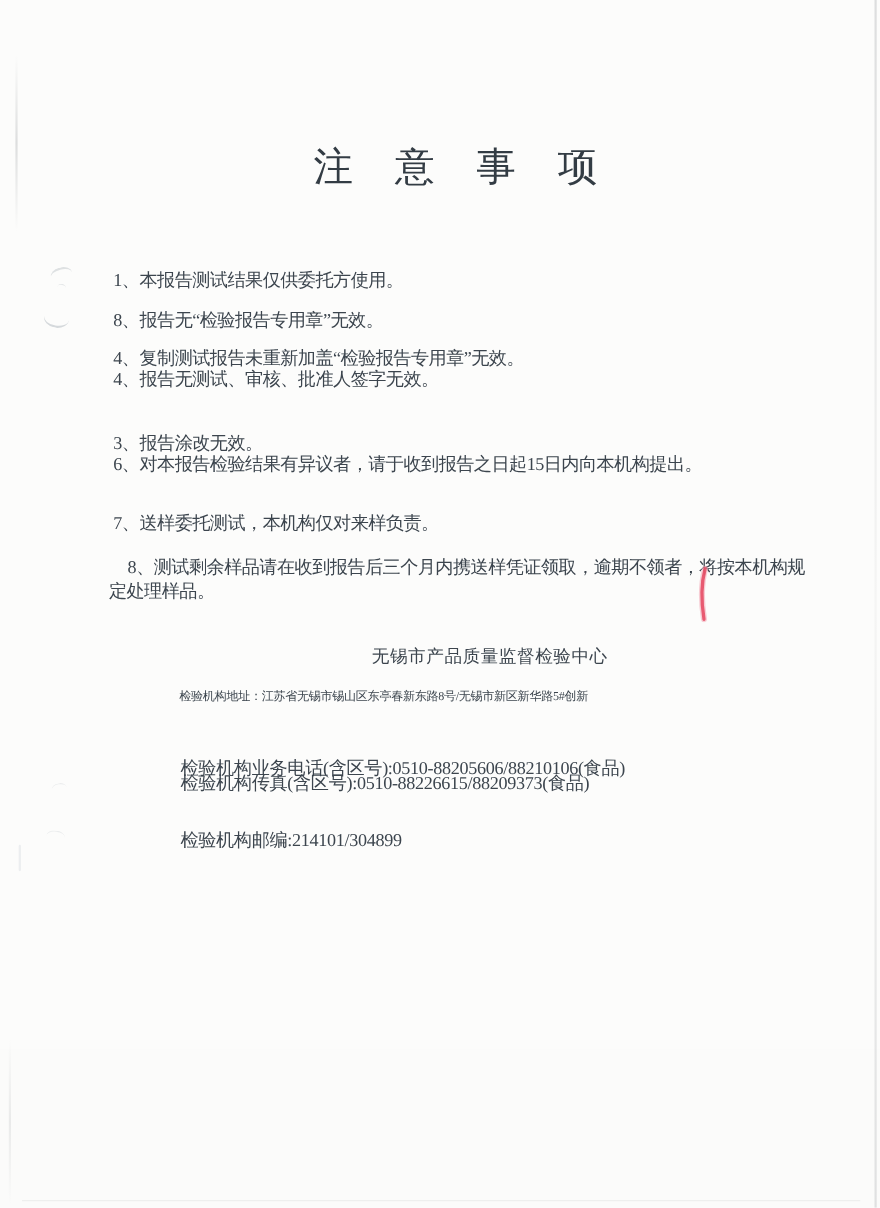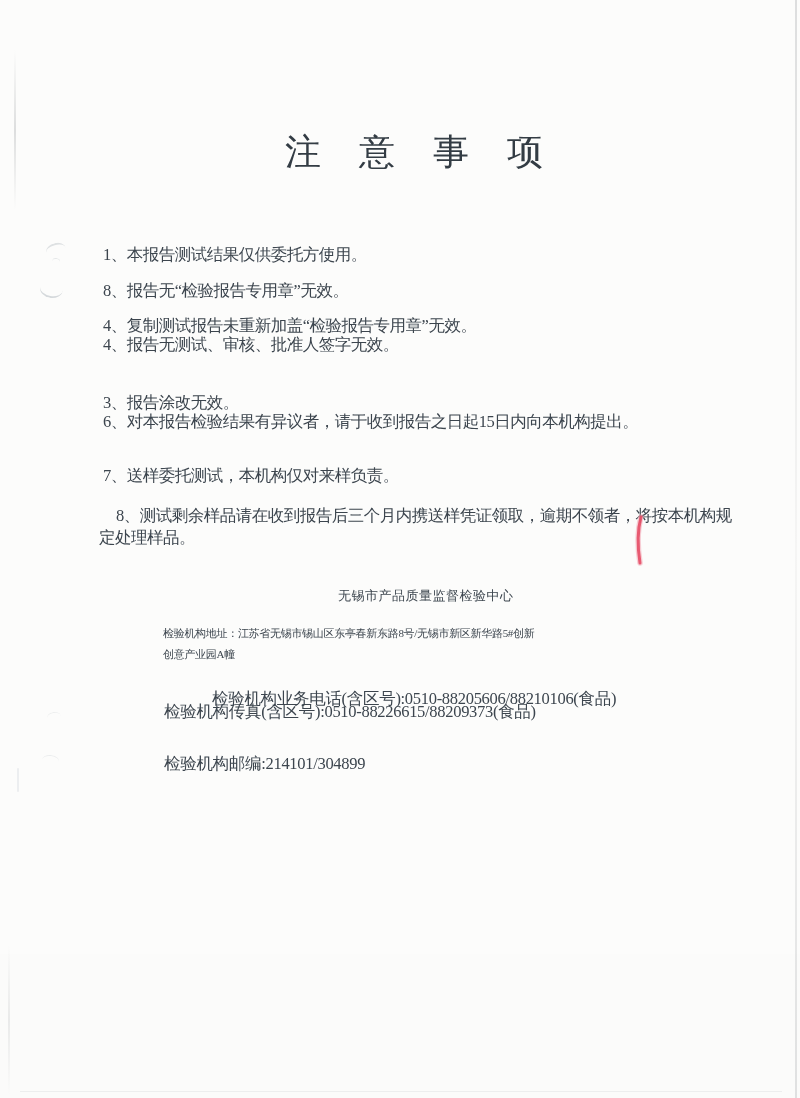--- a/index.html
+++ b/index.html
@@ -35,32 +35,32 @@
   .note-5{top:393px;}
   .note-6{top:412px;}
   .note-7{top:466px;}
   .note-8{
     top:505px;left:87px;width:640px;
     white-space:normal;text-indent:17px;line-height:22px;margin-left:12px;
   }
   
   .org-name{
     position:absolute;left:338px;top:587px;
-    font-size:13px;letter-spacing:0.5px;white-space:nowrap;
+    font-size:16px;letter-spacing:0.5px;white-space:nowrap;
     color:#3c454e;
   }
   .addr{
     position:absolute;left:163px;top:623px;width:575px;
     font-size:11px;line-height:21px;letter-spacing:-0.3px;
   }
   .contact{
     position:absolute;left:164px;
     font-size:16.5px;letter-spacing:-0.3px;white-space:nowrap;
   }
-  .phone{top:688px;margin-left:48px;}
+  .phone{top:688px;}
   .fax{top:701px;}
   .postal{top:753px;}
   .email{top:788px;}
   
   .red-mark{position:absolute;left:630px;top:514px;width:20px;height:52px;}
   
   .smudge{position:absolute;border-radius:50%;}
   .sm1{left:46px;top:243px;width:20px;height:12px;border-top:2px solid #9aa4ac;opacity:.30;transform:rotate(-14deg);}
   .sm2{left:52px;top:258px;width:8px;height:6px;border-top:1.5px solid #a5aeb5;opacity:.25;transform:rotate(8deg);}
   .sm3{left:40px;top:280px;width:23px;height:16px;border-bottom:2px solid #8f9aa3;opacity:.35;transform:rotate(9deg);}
@@ -89,21 +89,20 @@
   <div class="note note-4">4、报告无测试、审核、批准人签字无效。</div>
   <div class="note note-5">3、报告涂改无效。</div>
   <div class="note note-6">6、对本报告检验结果有异议者，请于收到报告之日起15日内向本机构提出。</div>
   <div class="note note-7">7、送样委托测试，本机构仅对来样负责。</div>
   <div class="note note-8">8、测试剩余样品请在收到报告后三个月内携送样凭证领取，逾期不领者，将按本机构规定处理样品。</div>
 
   <div class="org-name">无锡市产品质量监督检验中心</div>
 
   <div class="addr">
     <div>检验机构地址：江苏省无锡市锡山区东亭春新东路8号/无锡市新区新华路5#创新</div>
-    <div>创意产业园A幢</div>
   </div>
 
   <div class="contact phone">检验机构业务电话(含区号):0510-88205606/88210106(食品)</div>
   <div class="contact fax">检验机构传真(含区号):0510-88226615/88209373(食品)</div>
   <div class="contact postal">检验机构邮编:214101/304899</div>
 
   <svg class="red-mark" viewBox="0 0 20 52" xmlns="http://www.w3.org/2000/svg">
     <path d="M11 3 C 7.5 16, 7 30, 10 49" fill="none" stroke="#f3a6b5" stroke-width="5.5" stroke-linecap="round" opacity="0.55"></path>
     <path d="M11 3 C 7.5 16, 7 30, 10 49" fill="none" stroke="#e64e66" stroke-width="3" stroke-linecap="round" opacity="0.9"></path>
   </svg>

